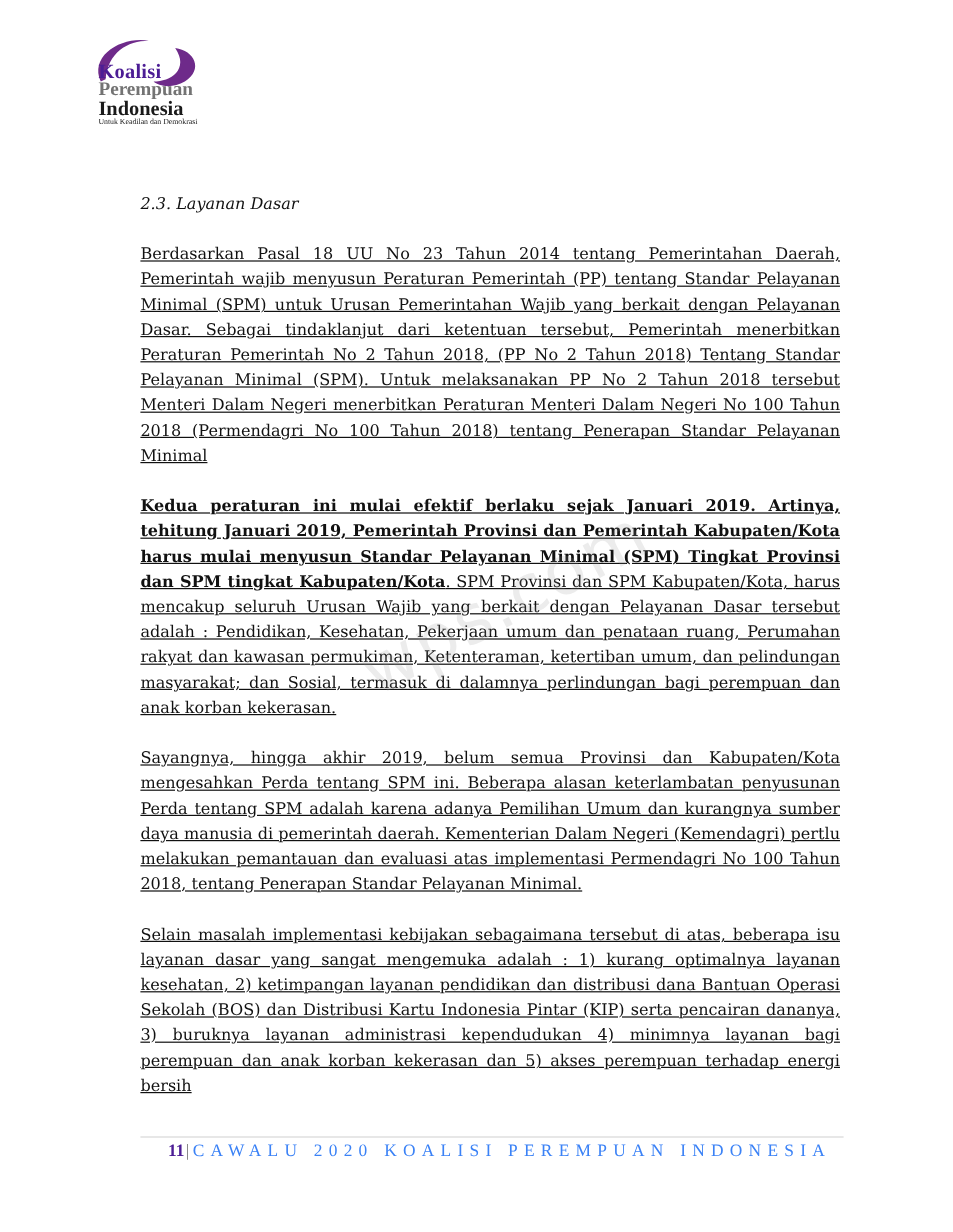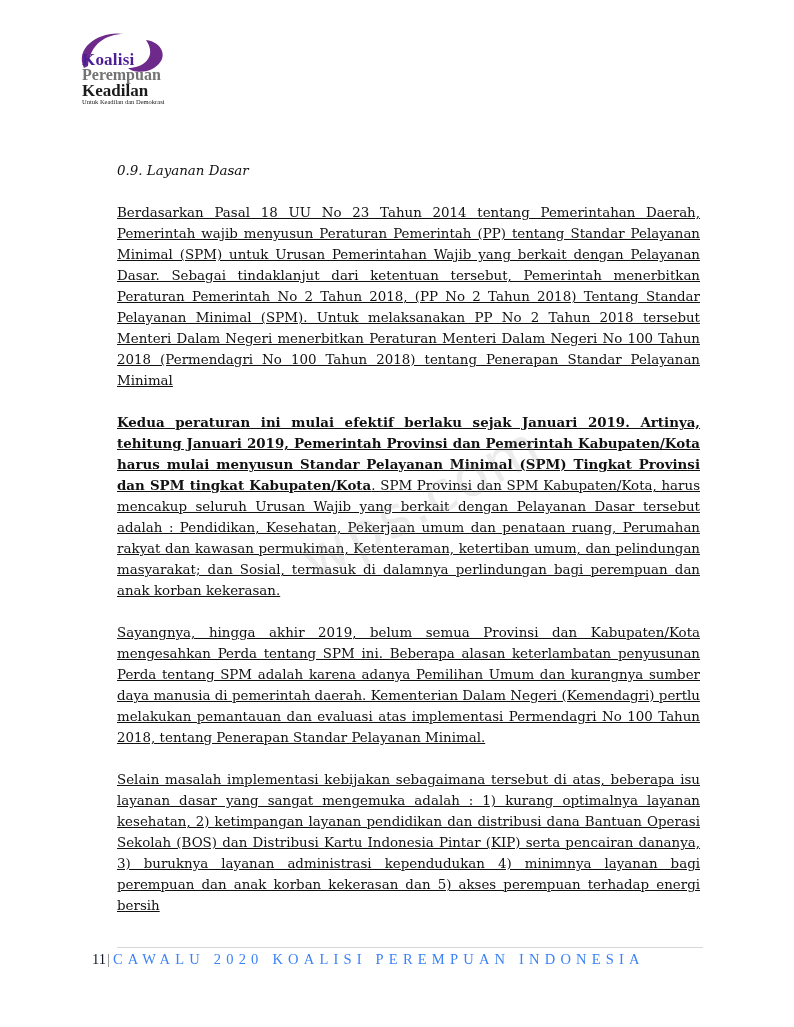--- a/index.html
+++ b/index.html
@@ -22,40 +22,40 @@
   p { margin: 0 0 21px 0; text-align: justify; text-decoration: underline; }
   .bold { font-weight: bold; margin-top: 20px; }
 
   .watermark { position: absolute; left: 290px; top: 470px; font-family: "DejaVu Sans", sans-serif;
                font-size: 56px; color: rgba(150,150,150,0.18); transform: rotate(-28deg);
                pointer-events: none; letter-spacing: 2px; }
 
   .footer-rule { position: absolute; left: 117px; top: 947px; width: 586px; height: 1px; background: #d8d8d8; }
   .footer { position: absolute; left: 92px; top: 951px; font-family: "Liberation Serif", serif;
             font-size: 14.5px; white-space: nowrap; }
-  .footer .pnum { font-weight: normal; color: #0f172a; }
+  .footer .pnum { font-weight: bold; color: #4c1d95; margin-left: 48px; }
   .footer .sep { color: #777; margin: 0 3px 0 1px; }
   .footer .ftext { color: #3b82f6; letter-spacing: 5.2px; }
 </style>
 </head>
 <body>
 
 <div class="logo">
   <svg width="120" height="60" viewBox="0 0 120 60">
     <path d="M22 40 C 12 18, 40 2, 62 6 C 44 6, 28 16, 26 38 Z" fill="#6e2a8a"></path>
     <path d="M84 12 C 100 14, 108 30, 92 40 C 82 46, 70 44, 66 40 C 80 40, 96 30, 84 12 Z" fill="#6e2a8a"></path>
   </svg>
   <span class="l1">Koalisi</span>
   <span class="l2">Perempuan</span>
-  <span class="l3">Keadilan</span>
+  <span class="l3">Indonesia</span>
   <span class="l4">Untuk Keadilan dan Demokrasi</span>
 </div>
 
 <div class="content">
-  <div class="heading">0.9. Layanan Dasar</div>
+  <div class="heading">2.3. Layanan Dasar</div>
 
   <p>Berdasarkan Pasal 18 UU No 23 Tahun 2014 tentang Pemerintahan Daerah, Pemerintah wajib menyusun Peraturan Pemerintah (PP) tentang Standar Pelayanan Minimal (SPM) untuk Urusan Pemerintahan Wajib yang berkait dengan Pelayanan Dasar. Sebagai tindaklanjut dari ketentuan tersebut, Pemerintah menerbitkan Peraturan Pemerintah No 2 Tahun 2018, (PP No 2 Tahun 2018) Tentang Standar Pelayanan Minimal (SPM). Untuk melaksanakan PP No 2 Tahun 2018 tersebut Menteri Dalam Negeri menerbitkan Peraturan Menteri Dalam Negeri No 100 Tahun 2018 (Permendagri No 100 Tahun 2018) tentang Penerapan Standar Pelayanan Minimal</p>
 
   <p><span class="bold">Kedua peraturan ini mulai efektif berlaku sejak Januari 2019. Artinya, tehitung Januari 2019, Pemerintah Provinsi dan Pemerintah Kabupaten/Kota harus mulai menyusun Standar Pelayanan Minimal (SPM) Tingkat Provinsi dan SPM tingkat Kabupaten/Kota</span><span>. SPM Provinsi dan SPM Kabupaten/Kota, harus mencakup seluruh Urusan Wajib yang berkait dengan Pelayanan Dasar tersebut adalah : Pendidikan, Kesehatan, Pekerjaan umum dan penataan ruang, Perumahan rakyat dan kawasan permukiman, Ketenteraman, ketertiban umum, dan pelindungan masyarakat; dan Sosial, termasuk di dalamnya perlindungan bagi perempuan dan anak korban kekerasan.</span></p>
 
   <p>Sayangnya, hingga akhir 2019, belum semua Provinsi dan Kabupaten/Kota mengesahkan Perda tentang SPM ini. Beberapa alasan keterlambatan penyusunan Perda tentang SPM adalah karena adanya Pemilihan Umum dan kurangnya sumber daya manusia di pemerintah daerah. Kementerian Dalam Negeri (Kemendagri) pertlu melakukan pemantauan dan evaluasi atas implementasi Permendagri No 100 Tahun 2018,  tentang Penerapan Standar Pelayanan Minimal.</p>
 
   <p>Selain masalah implementasi kebijakan sebagaimana tersebut di atas, beberapa isu layanan dasar yang sangat mengemuka adalah : 1) kurang optimalnya layanan kesehatan, 2) ketimpangan layanan pendidikan dan distribusi dana Bantuan Operasi Sekolah (BOS) dan Distribusi Kartu Indonesia Pintar (KIP) serta pencairan dananya, 3) buruknya layanan administrasi kependudukan 4) minimnya layanan bagi perempuan dan anak korban kekerasan dan 5) akses perempuan terhadap energi bersih</p>
 </div>
 

